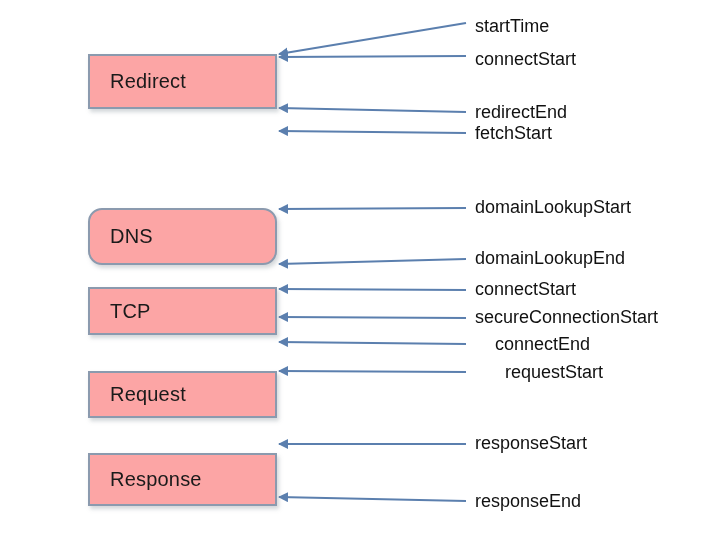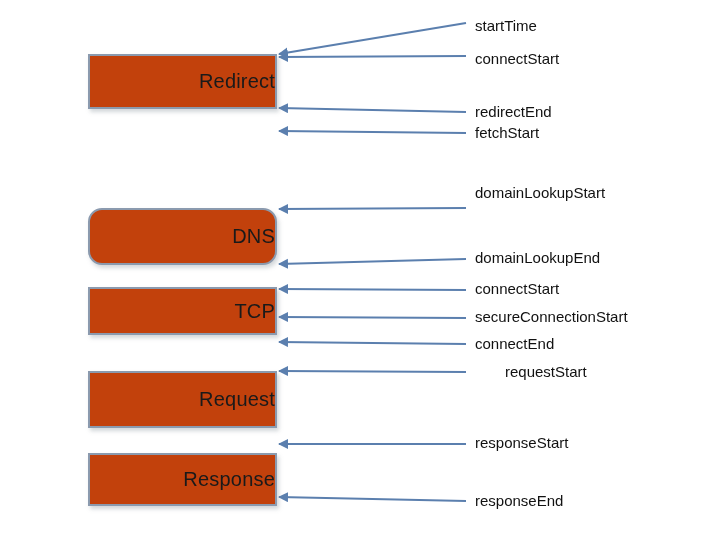--- a/index.html
+++ b/index.html
@@ -14,37 +14,36 @@
   .arrow-layer {
     position: absolute;
     left: 0; top: 0;
     width: 720px; height: 540px;
   }
   .phase-box {
     position: absolute;
     left: 88px;
     width: 189px;
     box-sizing: border-box;
-    background: #c2410c;
+    background: #fca5a5;
     border: 2px solid #8b9aae;
     box-shadow: 2px 3px 4px rgba(130,140,150,0.35);
     display: flex;
     align-items: center;
     padding-left: 20px;
     font-size: 20px;
     color: #1a1a1a;
     letter-spacing: 0.2px;
-    justify-content: flex-end;
   }
   .event-label {
     position: absolute;
     left: 475px;
     height: 18px;
     line-height: 18px;
-    font-size: 15px;
+    font-size: 18px;
     color: #111111;
     white-space: nowrap;
   }
 </style>
 </head>
 <body>
 
 <div class="canvas">
 
   <svg class="arrow-layer" width="720" height="540" viewBox="0 0 720 540" xmlns="http://www.w3.org/2000/svg">
@@ -71,33 +70,33 @@
 
   <div class="phase-box" style="top:54px;height:55px;">
     <span>Redirect</span>
   </div>
   <div class="phase-box" style="top:208px;height:57px;border-radius:14px;">
     <span>DNS</span>
   </div>
   <div class="phase-box" style="top:287px;height:48px;">
     <span>TCP</span>
   </div>
-  <div class="phase-box" style="top:371px;height:57px;">
+  <div class="phase-box" style="top:371px;height:47px;">
     <span>Request</span>
   </div>
   <div class="phase-box" style="top:453px;height:53px;">
     <span>Response</span>
   </div>
 
   <div class="event-label" style="top:17px;">startTime</div>
   <div class="event-label" style="top:50px;">connectStart</div>
   <div class="event-label" style="top:103px;">redirectEnd</div>
   <div class="event-label" style="top:124px;">fetchStart</div>
-  <div class="event-label" style="top:184px;">domainLookupStart</div>
+  <div class="event-label" style="top:198px;">domainLookupStart</div>
   <div class="event-label" style="top:249px;">domainLookupEnd</div>
   <div class="event-label" style="top:280px;">connectStart</div>
   <div class="event-label" style="top:308px;">secureConnectionStart</div>
-  <div class="event-label" style="top:335px;">connectEnd</div>
+  <div class="event-label" style="top:335px;margin-left:20px;">connectEnd</div>
   <div class="event-label" style="top:363px;margin-left:30px;">requestStart</div>
   <div class="event-label" style="top:434px;">responseStart</div>
   <div class="event-label" style="top:492px;">responseEnd</div>
 
 </div>
 
 </body></html>

